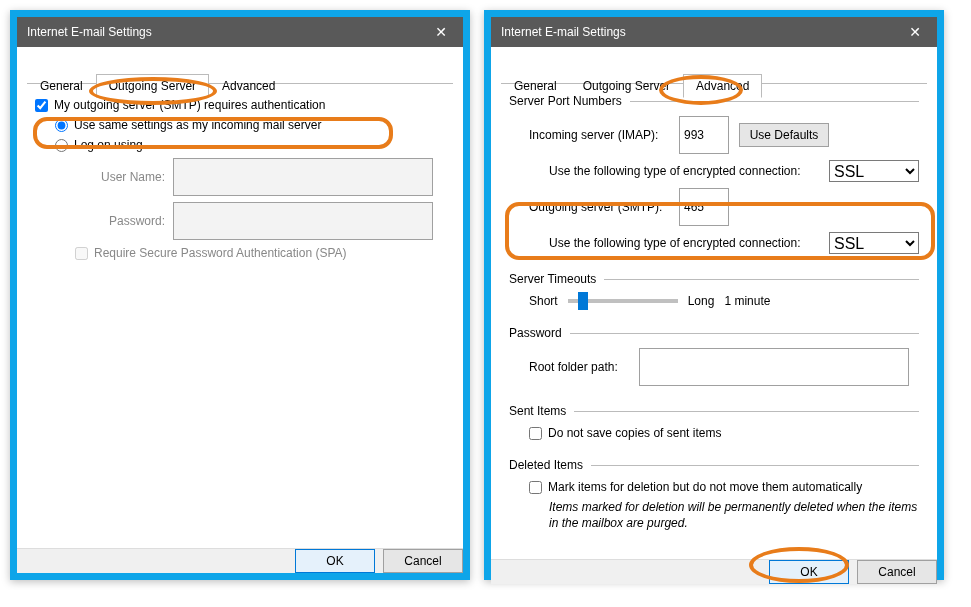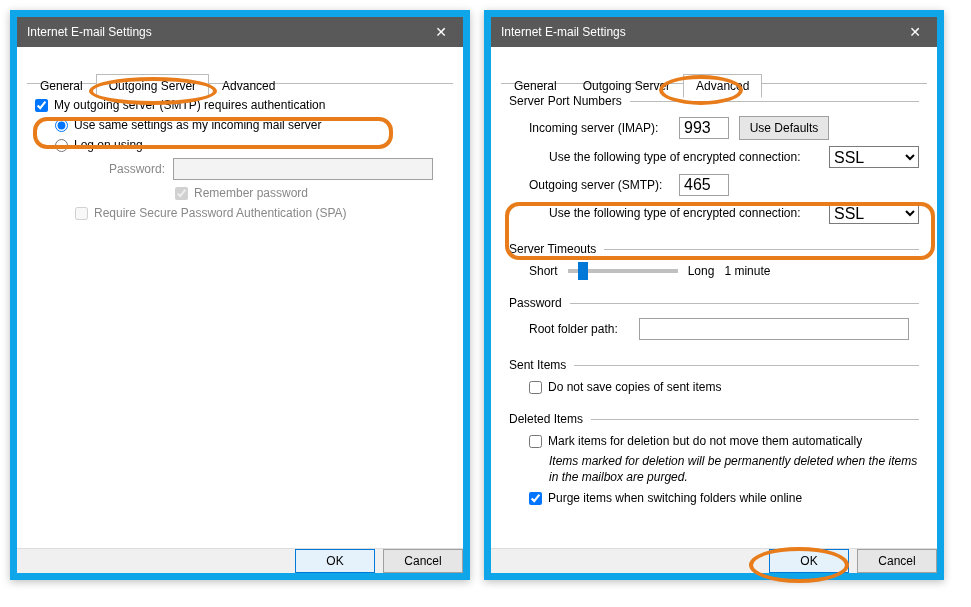--- a/index.html
+++ b/index.html
@@ -88,23 +88,23 @@
 .checkbox, .radio { margin-right: 6px; cursor: pointer; }
 .disabled { color: #888; }
 label.label-col {
   width: 90px;
   text-align: right;
   margin-right: 8px;
   display: inline-block;
 }
 input.text {
   border: 1px solid #a0a0a0;
-  height: 22px;
+  height: 38px;
   padding: 0 4px;
-  font-size: 16px;
+  font-size: 12px;
 }
 input.text:disabled { background: #f3f3f3; color: #888; }
 input.small { width: 50px; text-align: left; }
 select.dropdown {
   border: 1px solid #7a7a7a;
   height: 22px;
   font-size: 16px;
   background: #fff;
 }
 fieldset {
@@ -171,26 +171,26 @@
       </div>
       <div class="form-row indent1">
         <input type="radio" class="radio" checked="" style="">
         <span>Use same settings as my incoming mail server</span>
       </div>
       <div class="form-row indent1">
         <input type="radio" class="radio" style="">
         <span>Log on using</span>
       </div>
       <div class="form-row indent2 disabled">
+        <label class="label-col">User Name:</label>
+        <input class="text" style="width: 260px;" disabled="" value="">
+      </div>
+      <div class="form-row indent2 disabled">
         <label class="label-col">Password:</label>
         <input class="text" type="password" style="width: 260px;" disabled="" value="">
-      </div>
-      <div class="form-row disabled" style="margin-left:140px;">
-        <input type="checkbox" class="checkbox" checked="" disabled="" style="">
-        <span>Remember password</span>
       </div>
       <div class="form-row indent2 disabled">
         <input type="checkbox" class="checkbox" disabled="" style="">
         <span>Require Secure Password Authentication (SPA)</span>
       </div>
     </div>
     <div class="footer">
       <button class="btn primary">OK</button>
       <button class="btn">Cancel</button>
     </div>
@@ -262,24 +262,20 @@
         </div>
       </fieldset>
 
       <fieldset>
         <legend>Deleted Items</legend>
         <div class="form-row indent1">
           <input type="checkbox" class="checkbox" style="">
           <span>Mark items for deletion but do not move them automatically</span>
         </div>
         <div class="indent2" style="margin-bottom:6px; line-height:1.3;font-style:italic;">Items marked for deletion will be permanently deleted when the items in the mailbox are purged.</div>
-        <div class="form-row indent1">
-          <input type="checkbox" class="checkbox" checked="" style="">
-          <span>Purge items when switching folders while online</span>
-        </div>
       </fieldset>
 
     </div>
     <div class="footer">
       <button class="btn primary">OK</button>
       <button class="btn">Cancel</button>
     </div>
 
     <div class="highlight-oval" style="left:168px; top:58px; width:84px; height:30px;"></div>
     <div class="highlight-rect" style="left:14px; top:185px; width:430px; height:58px;"></div>

